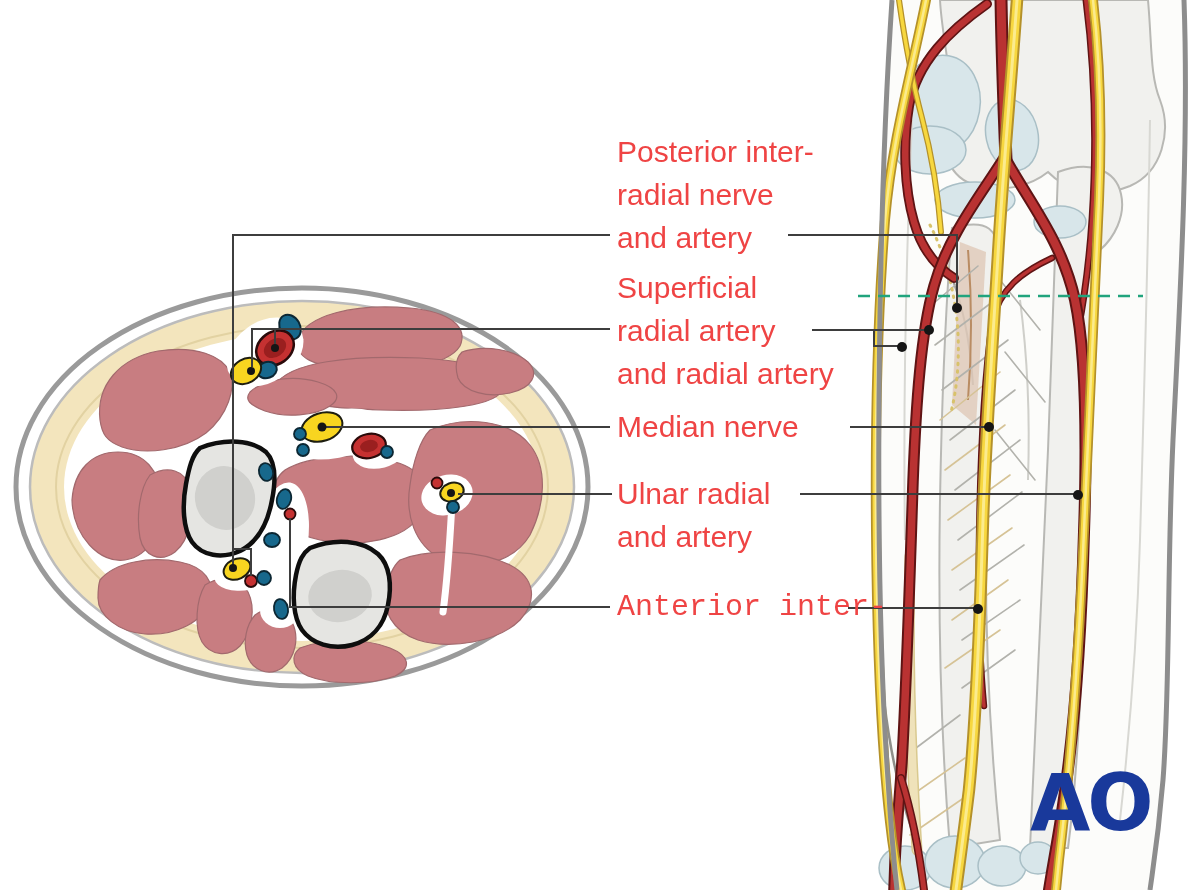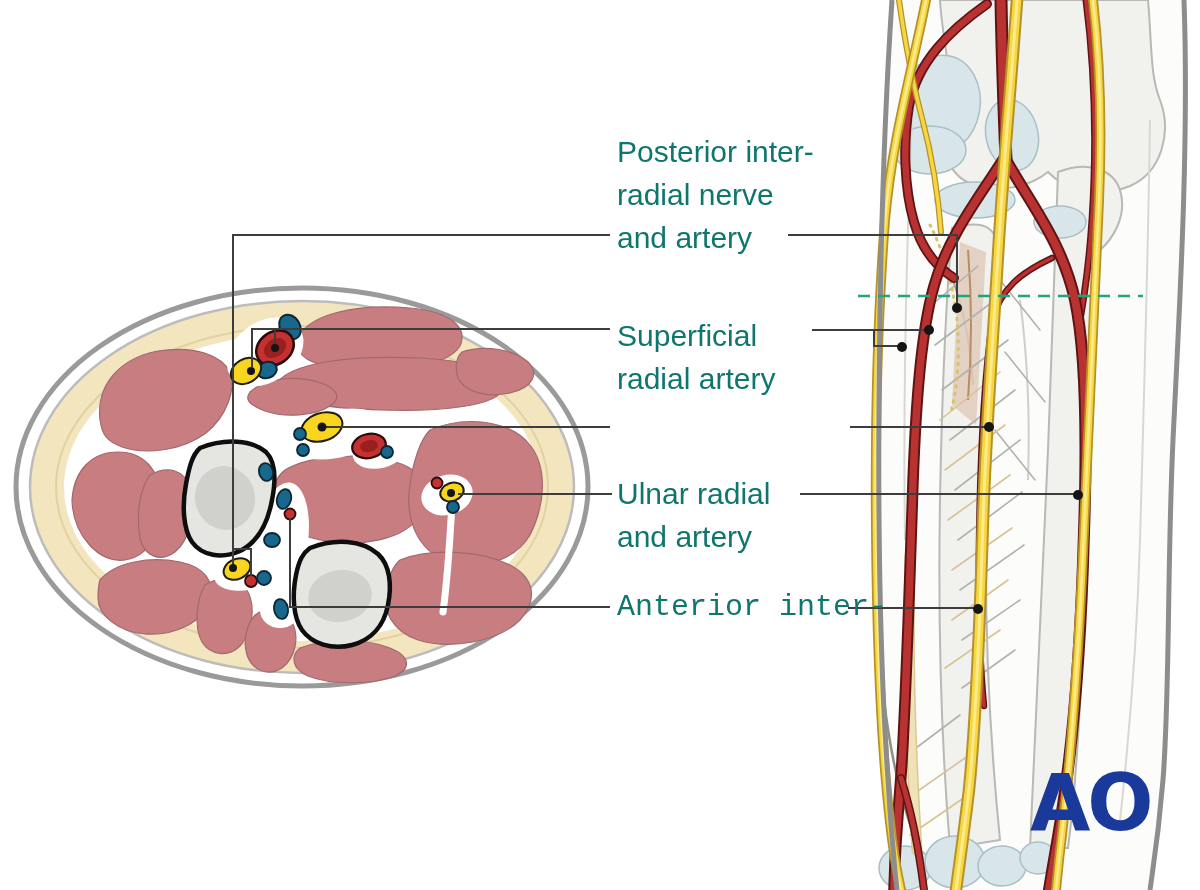--- a/index.html
+++ b/index.html
@@ -1,19 +1,19 @@
 <!DOCTYPE html>
 <html><head>
 <meta charset="utf-8">
 <style>
   html,body{margin:0;padding:0;background:#ffffff;}
   body{width:1200px;height:890px;overflow:hidden;font-family:"Liberation Sans",sans-serif;}
   .stage{position:relative;width:1200px;height:890px;background:#fff;}
   .stage > svg{position:absolute;left:0;top:0;}
-  .label{position:absolute;font-size:30px;line-height:43px;color:#0f766e;}
+  .label{position:absolute;font-size:30px;line-height:43px;color:#ef4444;}
   .label span{display:block;white-space:nowrap;}
   .ao-text{font-family:"DejaVu Sans",sans-serif;font-weight:bold;letter-spacing:-3px;}
 </style>
 </head>
 <body>
 
 <div class="stage">
 
 <svg width="1200" height="890" viewBox="0 0 1200 890">
 
@@ -257,23 +257,27 @@
   </g>
 
   <text class="ao-text" x="1030" y="830" font-size="78" fill="#19399b">AO</text>
 </svg>
 
 <div class="label" style="left:617px;top:130px;">
   <span>Posterior inter-</span>
   <span>radial nerve</span>
   <span>and artery</span>
 </div>
-<div class="label" style="left:617px;top:266px;margin-top:48px;">
+<div class="label" style="left:617px;top:266px;">
   <span>Superficial</span>
   <span>radial artery</span>
+  <span>and radial artery</span>
+</div>
+<div class="label" style="left:617px;top:405px;">
+  <span>Median nerve</span>
 </div>
 <div class="label" style="left:617px;top:472px;">
   <span>Ulnar radial</span>
   <span>and artery</span>
 </div>
 <div class="label" style="left:617px;top:586px;font-family:Liberation Mono, monospace;">
   <span>Anterior inter-</span>
 </div>
 
 </div>

